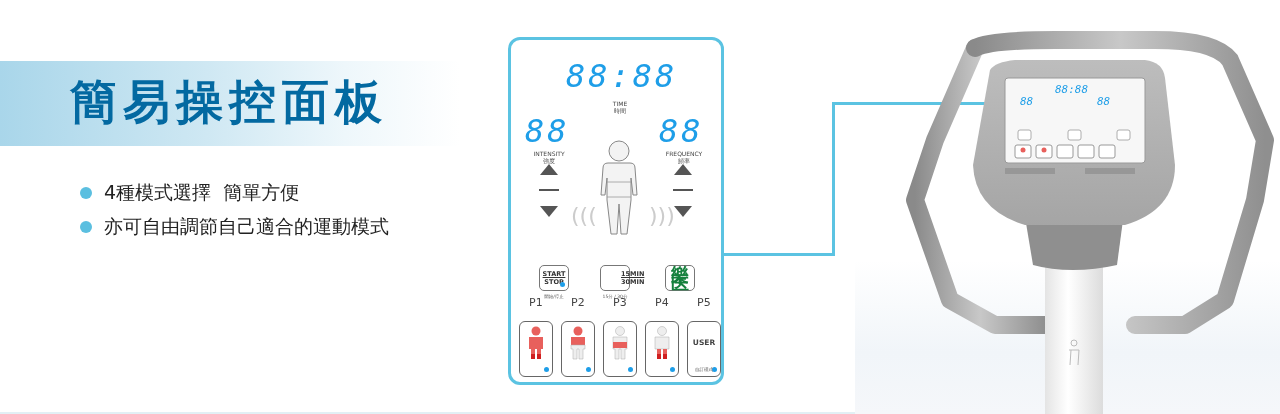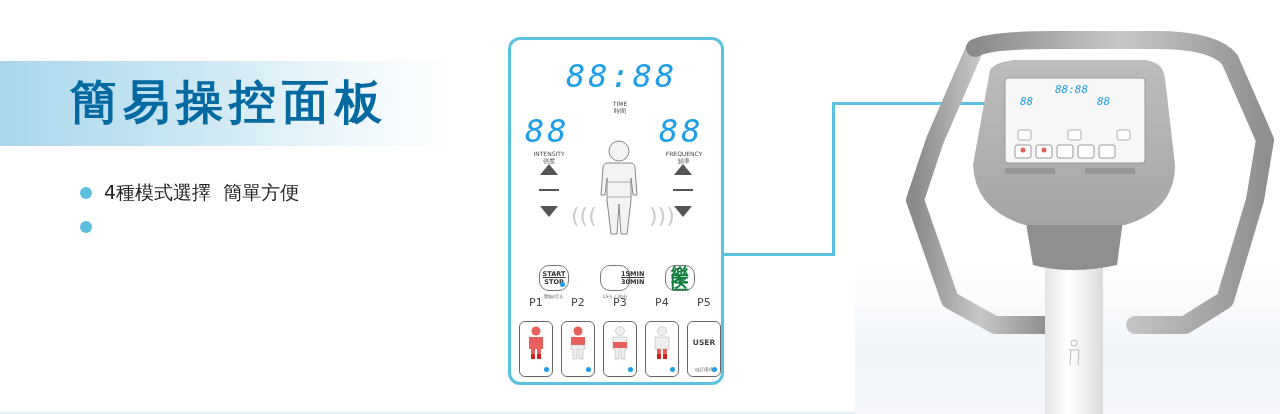--- a/index.html
+++ b/index.html
@@ -28,21 +28,21 @@
   .lbl-int { left:18px; top:110px; width:40px; }
   .lbl-freq { left:148px; top:110px; width:50px; }
 
   .tri-up { position:absolute; width:0; height:0; border-left:9px solid transparent; border-right:9px solid transparent; border-bottom:11px solid #555; }
   .tri-down { position:absolute; width:0; height:0; border-left:9px solid transparent; border-right:9px solid transparent; border-top:11px solid #555; }
   .dash { position:absolute; width:20px; height:2px; background:#555; }
 
   .body-fig { position:absolute; left:80px; top:100px; }
   .wave { position:absolute; color:#ccc; font-size:22px; }
 
-  .btn { position:absolute; width:30px; height:26px; border:1.5px solid #777; border-radius:10px; box-sizing:border-box;
+  .btn { position:absolute; width:30px; height:26px; border:1.5px solid #777; border-radius:5px; box-sizing:border-box;
     font-size:6.5px; font-weight:bold; color:#333; text-align:center; line-height:8px; padding-top:4px; background:#fff; }
   .btn-start { left:28px; top:225px; }
   .btn-min { left:89px; top:225px;padding-left:20px; }
   .btn-logo { left:154px; top:225px; font-family:"DejaVu Serif", serif; color:#15803d; font-size:18px; padding-top:5px; }
   .btn-sub { position:absolute; font-size:4.5px; color:#555; text-align:center; width:40px; }
   .bluedot { position:absolute; width:5px; height:5px; border-radius:50%; background:#1e9ee8; }
 
   .plabel { position:absolute; top:256px; font-size:11px; font-weight:normal; color:#444; }
   .pbtn { position:absolute; top:281px; width:34px; height:56px; border:1.5px solid #666; border-radius:6px; box-sizing:border-box; background:#fff; }
   .pbtn svg { position:absolute; left:5px; top:4px; }
@@ -63,20 +63,21 @@
 <div class="title-band"></div>
 <div class="title">簡易操控面板</div>
 
 <div class="bullets">
   <div class="bullet">
     <span class="dot"></span>
     <span style="white-space:pre">4種模式選擇  簡單方便</span>
   </div>
   <div class="bullet">
     <span class="dot"></span>
+    <span>亦可自由調節自己適合的運動模式</span>
   </div>
 </div>
 
 <div class="bottom-line"></div>
 
 <div class="panel">
   <div class="seg seg-time">88:88</div>
   <div class="lbl lbl-time">
     <div>TIME</div>
     <div>時間</div>

